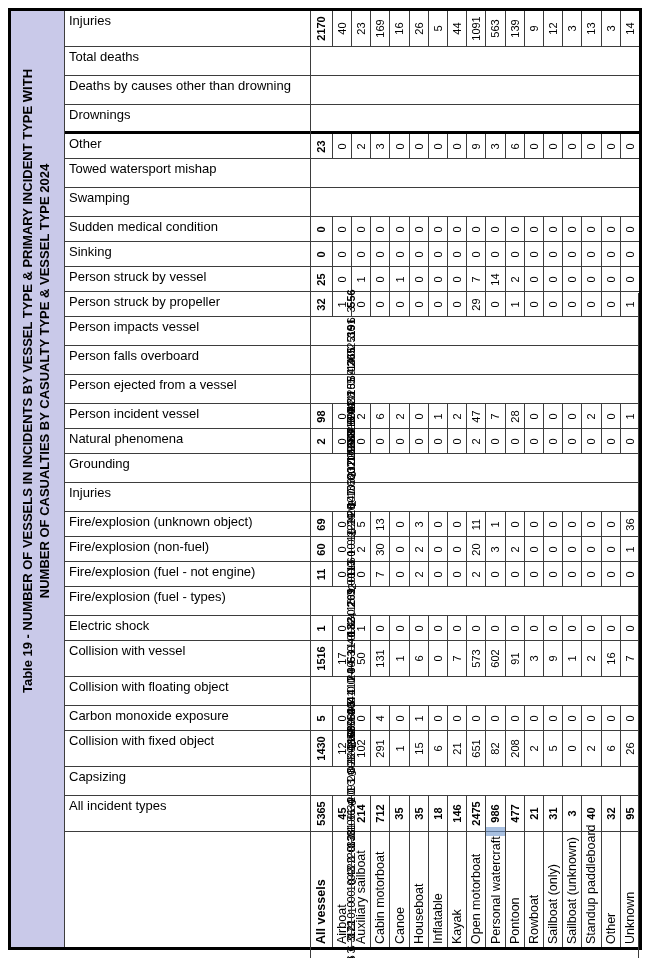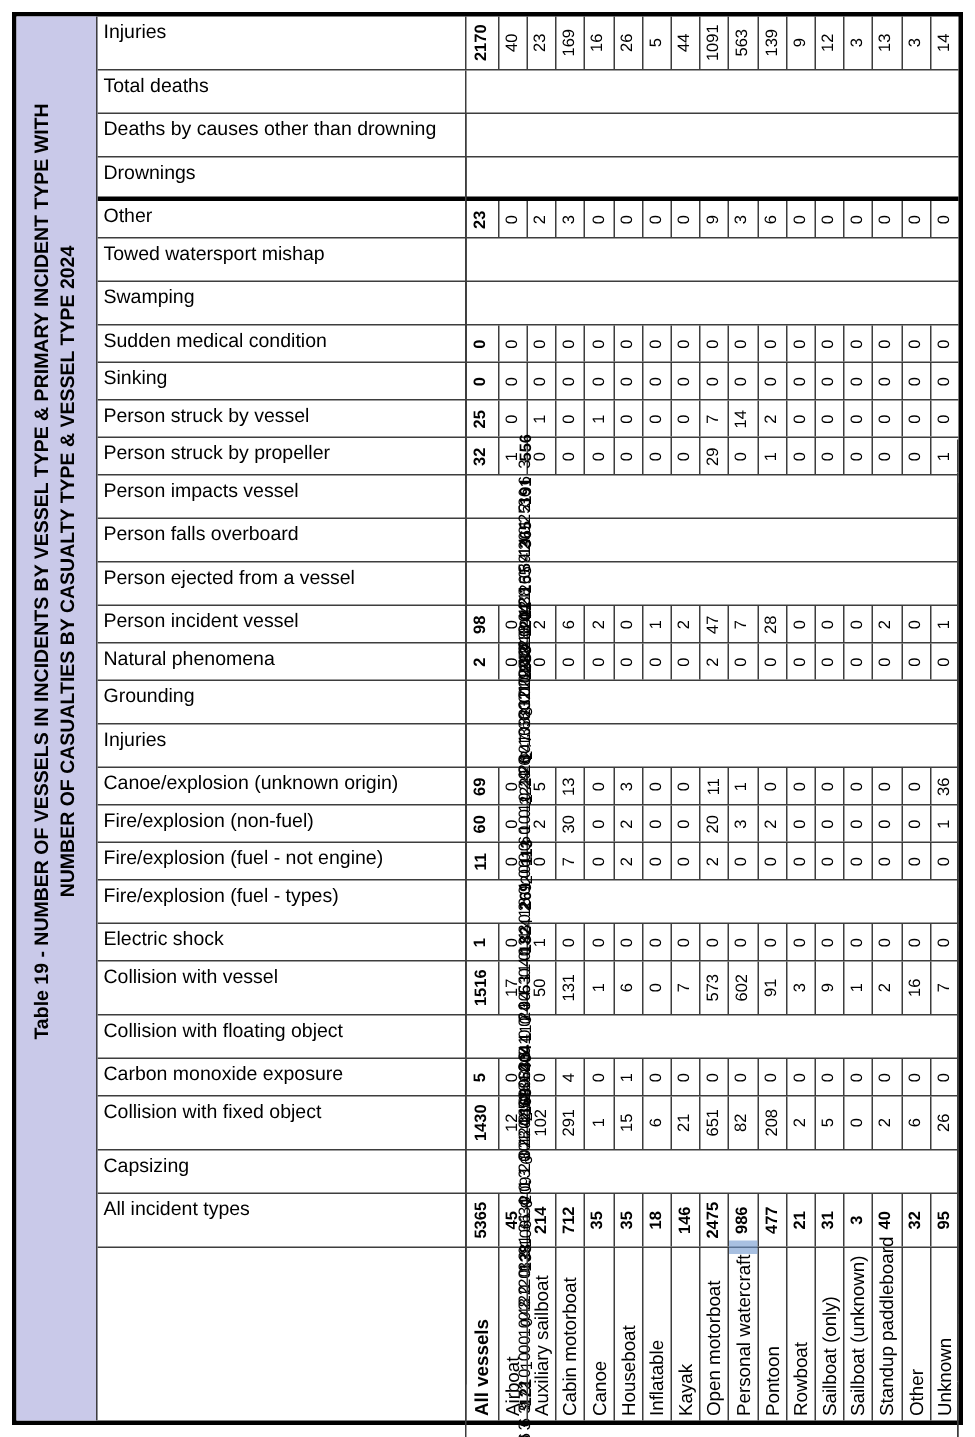--- a/index.html
+++ b/index.html
@@ -1041,21 +1041,21 @@
             <span class="val">1</span>
           </div>
           <div class="num-cell">
             <span class="val">0</span>
           </div>
           <div class="num-cell">
             <span class="val">1</span>
           </div>
         </div>
         <div class="row h2">
-          <div class="label-cell">Canoe/explosion (unknown origin)</div>
+          <div class="label-cell">Fire/explosion (unknown object)</div>
           <div class="num-cell col-first b">
             <span class="val">69</span>
           </div>
           <div class="num-cell">
             <span class="val">0</span>
           </div>
           <div class="num-cell">
             <span class="val">5</span>
           </div>
           <div class="num-cell">

